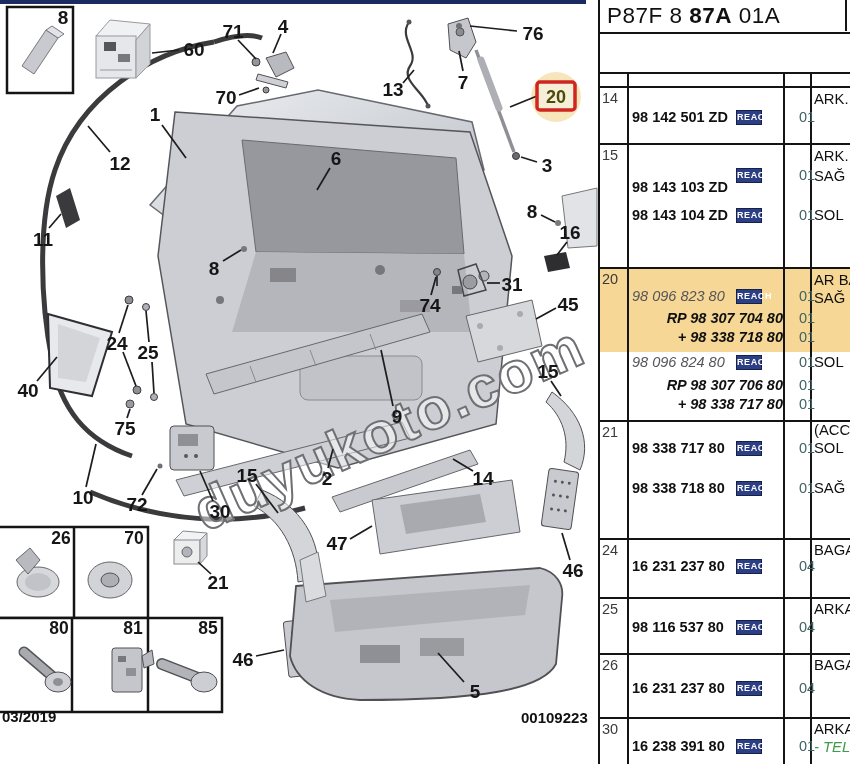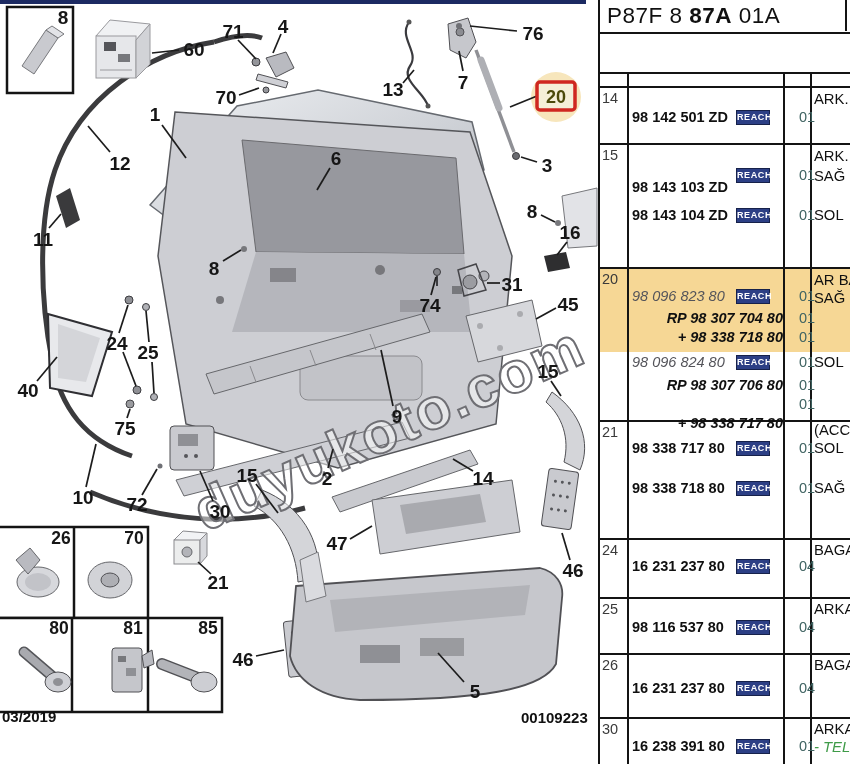--- a/index.html
+++ b/index.html
@@ -24,21 +24,21 @@
   #titlebox .b{font-weight:bold}
   #rows{position:absolute;left:598px;top:0;width:252px;height:764px;z-index:8}
   #rows div{position:absolute;white-space:nowrap}
   .ref{left:4px;font-size:14.5px;color:#3a3a3a}
   .part{left:34px;font-size:14.5px;font-weight:bold;color:#101010}
   .part.pni{font-weight:normal;font-style:italic;color:#54545a}
   .part.pnb{left:auto;right:67px;font-weight:bold;font-style:italic}
   .qty{left:186px;width:46px;text-align:center;font-size:14.5px;color:#3f6362}
   .desc{left:216px;font-size:14.8px;color:#101010}
   .desc.grn{color:#3f9b48;font-style:italic}
-  .badge{left:138px;width:34px;height:15px;background:#2c3f85;border:1px solid #16214a;
+  .badge{left:138px;width:26px;height:15px;background:#2c3f85;border:1px solid #16214a;
          box-sizing:border-box;color:#fff;font-size:9px;font-weight:bold;text-align:center;
          line-height:13px;letter-spacing:.6px}
   .foot{position:absolute;font-size:15px;font-weight:bold;z-index:3;white-space:nowrap}
   #footdate{left:2px;top:708px}
   #footcode{left:521px;top:709px}
 </style>
 </head>
 <body>
 
 <div id="page">
@@ -380,21 +380,21 @@
       <div class="part pnb" style="top: 310px;">RP 98 307 704 80</div>
       <div class="qty" style="top: 310px;">01</div>
       <div class="part pnb" style="top: 329px;">+ 98 338 718 80</div>
       <div class="qty" style="top: 329px;">01</div>
       <div class="part pni" style="top: 354px;">98 096 824 80</div>
       <div class="badge" style="top: 355px;">REACH</div>
       <div class="qty" style="top: 354px;">01</div>
       <div class="desc" style="top: 354px;">SOL</div>
       <div class="part pnb" style="top: 377px;">RP 98 307 706 80</div>
       <div class="qty" style="top: 377px;">01</div>
-      <div class="part pnb" style="top: 415px;">+ 98 338 717 80</div>
+      <div class="part pnb" style="top: 396px;">+ 98 338 717 80</div>
       <div class="qty" style="top: 396px;">01</div>
       <div class="ref" style="top: 424px;">21</div>
       <div class="desc" style="top: 422px;">(ACC)</div>
       <div class="part pn" style="top: 440px;">98 338 717 80</div>
       <div class="badge" style="top: 441px;">REACH</div>
       <div class="qty" style="top: 440px;">01</div>
       <div class="desc" style="top: 440px;">SOL</div>
       <div class="part pn" style="top: 480px;">98 338 718 80</div>
       <div class="badge" style="top: 481px;">REACH</div>
       <div class="qty" style="top: 480px;">01</div>

